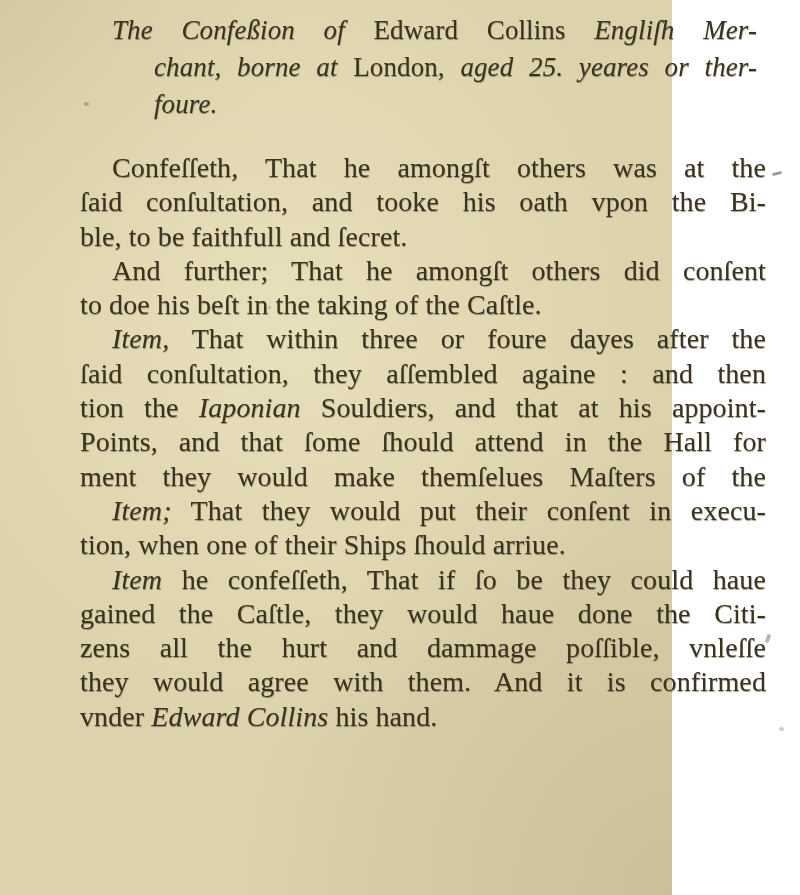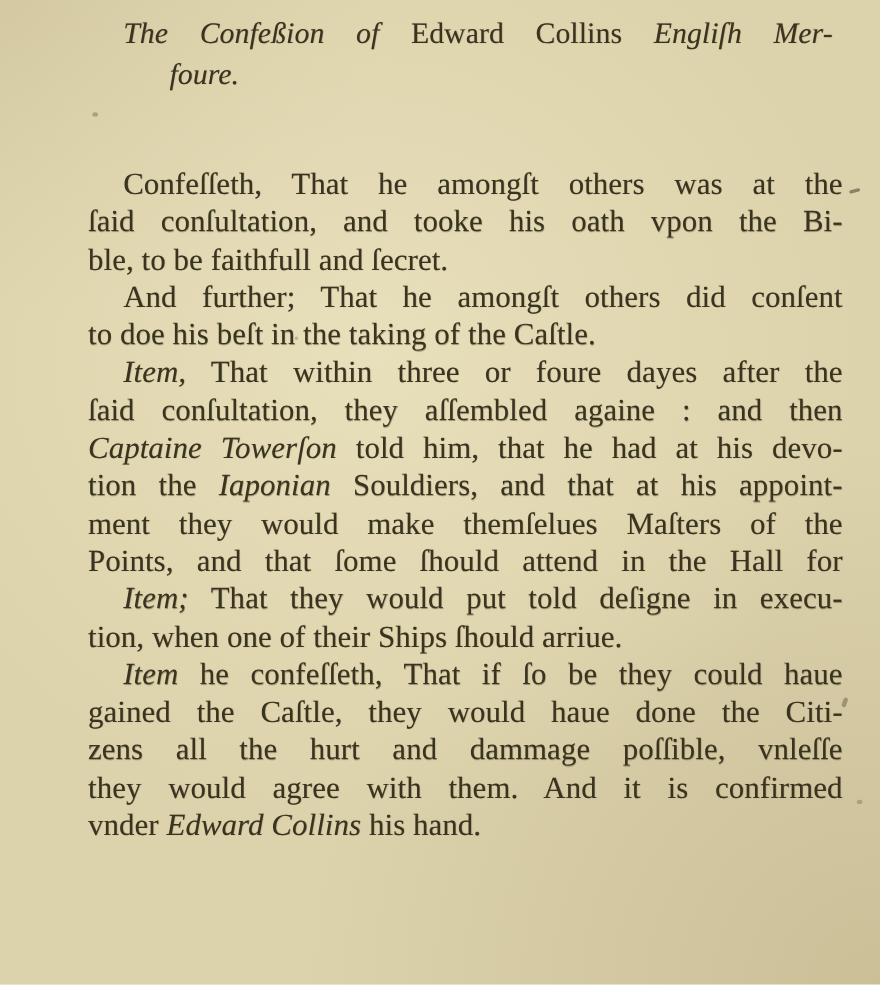--- a/index.html
+++ b/index.html
@@ -3,21 +3,21 @@
 <meta charset="utf-8">
 <style>
   html, body {
     margin: 0; padding: 0;
     width: 800px; height: 895px;
     overflow: hidden;
     font-family: "Liberation Serif", "DejaVu Serif", serif;
   }
   .page {
     position: relative;
-    width: 800px; height: 895px;
+    width: 672px; height: 895px;
     color: #3a331f;
     background:
       radial-gradient(95% 80% at 42% 36%, rgba(236,228,193,0.75) 0%, rgba(236,228,193,0) 60%),
       radial-gradient(120% 100% at 100% 100%, rgba(140,124,82,0.22) 0%, rgba(140,124,82,0) 55%),
       radial-gradient(80% 60% at 0% 0%, rgba(150,135,95,0.12) 0%, rgba(150,135,95,0) 55%),
       #dcd2ab;
     text-shadow: 0.4px 0.5px 0.7px rgba(58,51,31,0.45);
     letter-spacing: 0.1px;
   }
   
@@ -54,42 +54,42 @@
   .speck.s3 { left: 766px; top: 634px; width: 4px;  height: 9px; border-radius: 3px; transform: rotate(20deg); opacity: .7; }
   .speck.s4 { left: 779px; top: 727px; width: 5px;  height: 4px; opacity: .5; }
   .speck.s5 { left: 268px; top: 306px; width: 3px;  height: 3px; opacity: .5; }
 </style>
 </head>
 <body>
 
 <div class="page">
   <div class="heading">
       <div class="h-line justify"><span>The Confeßion of </span><span class="rom">Edward Collins </span><span>Engliſh Mer-</span></div>
+      <div class="h-line h-indent justify"><span>chant, borne at </span><span class="rom">London, </span><span>aged 25. yeares or ther-</span></div>
       <div class="h-line h-indent"><span>foure.</span></div>
     </div>
   <div class="body-block">
       <div class="paragraph">
         <div class="line indent justify"><span>Confeſſeth, That he amongſt others was at the</span></div>
         <div class="line justify"><span>ſaid conſultation, and tooke his oath vpon the Bi-</span></div>
         <div class="line"><span>ble, to be faithfull and ſecret.</span></div>
       </div>
       <div class="paragraph">
         <div class="line indent justify"><span>And further; That he amongſt others did conſent</span></div>
         <div class="line"><span>to doe his beſt in the taking of the Caſtle.</span></div>
       </div>
       <div class="paragraph">
         <div class="line indent justify"><span class="it">Item,</span><span> That within three or foure dayes after the</span></div>
         <div class="line justify"><span>ſaid conſultation, they aſſembled againe : and then</span></div>
-        <div class="line justify"><span class="it">Captaine Towerſon</span><span> told him, that he had at his devo-</span></div>
         <div class="line justify"><span>tion the </span><span class="it">Iaponian</span><span> Souldiers, and that at his appoint-</span></div>
+        <div class="line justify"><span>Points, and that ſome ſhould attend in the Hall for</span></div>
         <div class="line justify"><span>ment they would make themſelues Maſters of the</span></div>
-        <div class="line justify"><span>Points, and that ſome ſhould attend in the Hall for</span></div>
       </div>
       <div class="paragraph">
-        <div class="line indent justify"><span class="it">Item;</span><span> That they would put told deſigne in execu-</span></div>
+        <div class="line indent justify"><span class="it">Item;</span><span> That they would put their conſent in execu-</span></div>
         <div class="line"><span>tion, when one of their Ships ſhould arriue.</span></div>
       </div>
       <div class="paragraph">
         <div class="line indent justify"><span class="it">Item</span><span> he confeſſeth, That if ſo be they could haue</span></div>
         <div class="line justify"><span>gained the Caſtle, they would haue done the Citi-</span></div>
         <div class="line justify"><span>zens all the hurt and dammage poſſible, vnleſſe</span></div>
         <div class="line justify"><span>they would agree with them.  And it is confirmed</span></div>
         <div class="line"><span>vnder </span><span class="it">Edward Collins</span><span> his hand.</span></div>
       </div>
     </div>

